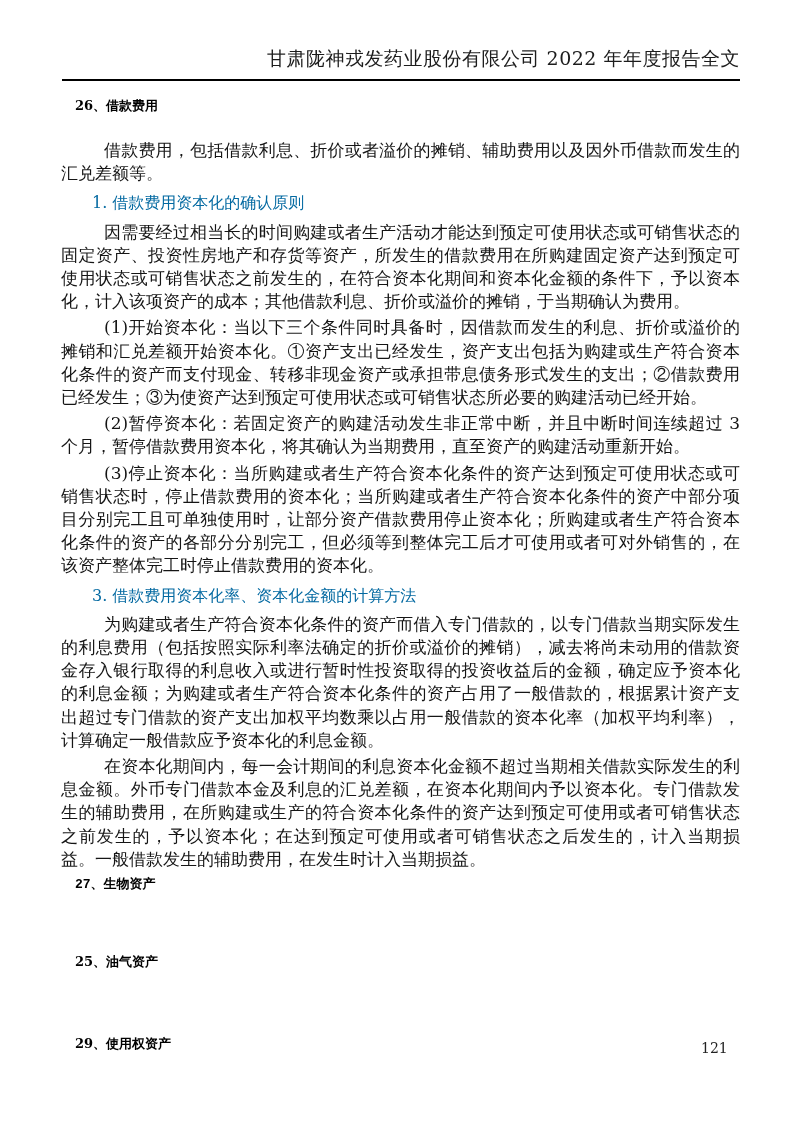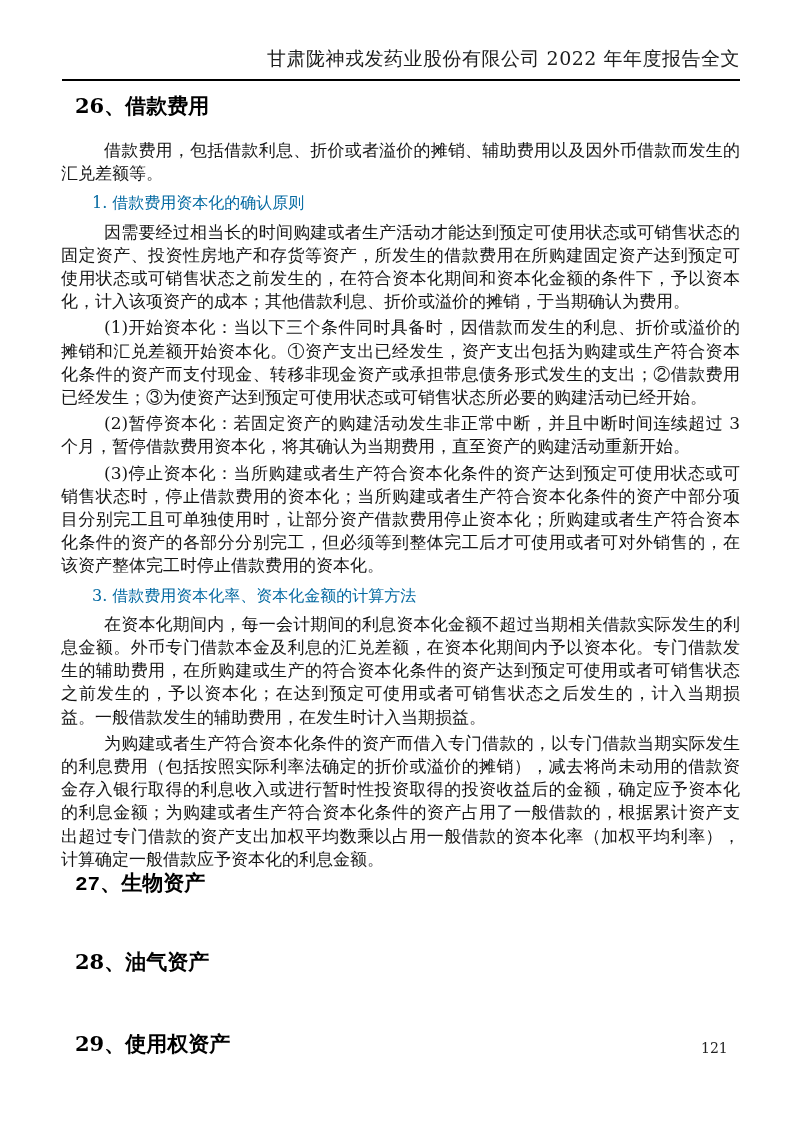--- a/index.html
+++ b/index.html
@@ -20,21 +20,21 @@
     color: #1c1c1c;
     padding-bottom: 7px;
     border-bottom: 2px solid #000;
   }
   .content {
     position: absolute;
     top: 74px; left: 61px; width: 679px;
   }
   .sec-title {
     font-weight: bold;
-    font-size: 21px;
+    font-size: 13px;
     line-height: 20px;
     margin: 0;
     padding-left: 14px;
     color: #000;
   }
   #sec26-title { margin-top: 22px; margin-bottom: 23px; }
   #sec27-title { margin-top: 4px; font-family: Liberation Mono, monospace; }
   #sec28-title { margin-top: 57px; }
   #sec29-title { margin-top: 62px; }
   .para {
@@ -79,25 +79,25 @@
 
 
   <p class="para">(1)开始资本化：当以下三个条件同时具备时，因借款而发生的利息、折价或溢价的摊销和汇兑差额开始资本化。①资产支出已经发生，资产支出包括为购建或生产符合资本化条件的资产而支付现金、转移非现金资产或承担带息债务形式发生的支出；②借款费用已经发生；③为使资产达到预定可使用状态或可销售状态所必要的购建活动已经开始。</p>
 
   <p class="para">(2)暂停资本化：若固定资产的购建活动发生非正常中断，并且中断时间连续超过 3 个月，暂停借款费用资本化，将其确认为当期费用，直至资产的购建活动重新开始。</p>
 
   <p class="para">(3)停止资本化：当所购建或者生产符合资本化条件的资产达到预定可使用状态或可销售状态时，停止借款费用的资本化；当所购建或者生产符合资本化条件的资产中部分项目分别完工且可单独使用时，让部分资产借款费用停止资本化；所购建或者生产符合资本化条件的资产的各部分分别完工，但必须等到整体完工后才可使用或者可对外销售的，在该资产整体完工时停止借款费用的资本化。</p>
 
   <p class="item-heading">3. 借款费用资本化率、资本化金额的计算方法</p>
 
+  <p class="para">为购建或者生产符合资本化条件的资产而借入专门借款的，以专门借款当期实际发生的利息费用（包括按照实际利率法确定的折价或溢价的摊销），减去将尚未动用的借款资金存入银行取得的利息收入或进行暂时性投资取得的投资收益后的金额，确定应予资本化的利息金额；为购建或者生产符合资本化条件的资产占用了一般借款的，根据累计资产支出超过专门借款的资产支出加权平均数乘以占用一般借款的资本化率（加权平均利率），计算确定一般借款应予资本化的利息金额。</p>
+
   <p class="para">在资本化期间内，每一会计期间的利息资本化金额不超过当期相关借款实际发生的利息金额。外币专门借款本金及利息的汇兑差额，在资本化期间内予以资本化。专门借款发生的辅助费用，在所购建或生产的符合资本化条件的资产达到预定可使用或者可销售状态之前发生的，予以资本化；在达到预定可使用或者可销售状态之后发生的，计入当期损益。一般借款发生的辅助费用，在发生时计入当期损益。</p>
-
-  <p class="para">为购建或者生产符合资本化条件的资产而借入专门借款的，以专门借款当期实际发生的利息费用（包括按照实际利率法确定的折价或溢价的摊销），减去将尚未动用的借款资金存入银行取得的利息收入或进行暂时性投资取得的投资收益后的金额，确定应予资本化的利息金额；为购建或者生产符合资本化条件的资产占用了一般借款的，根据累计资产支出超过专门借款的资产支出加权平均数乘以占用一般借款的资本化率（加权平均利率），计算确定一般借款应予资本化的利息金额。</p>
 
   <h2 class="sec-title" id="sec27-title">27、生物资产</h2>
 
-  <h2 class="sec-title" id="sec28-title">28、油气资产</h2>
+  <h2 class="sec-title" id="sec28-title">25、油气资产</h2>
 
   <h2 class="sec-title" id="sec29-title">29、使用权资产</h2>
 
 </div>
 
 <div class="page-number">121</div>
 
 </body></html>

